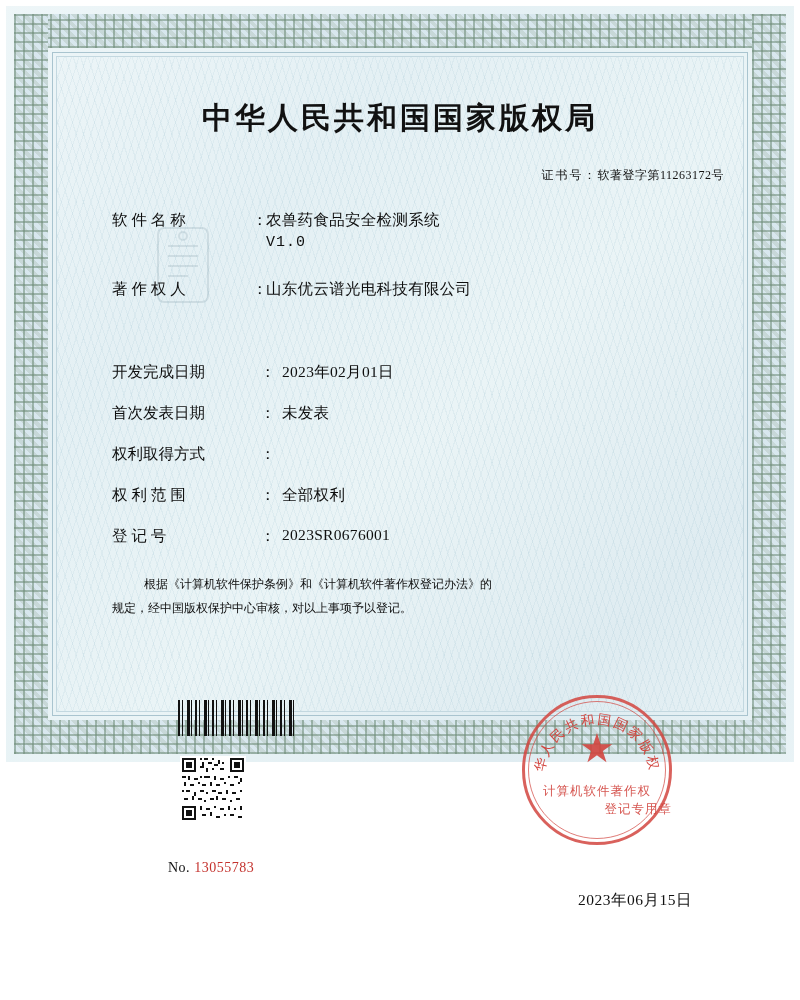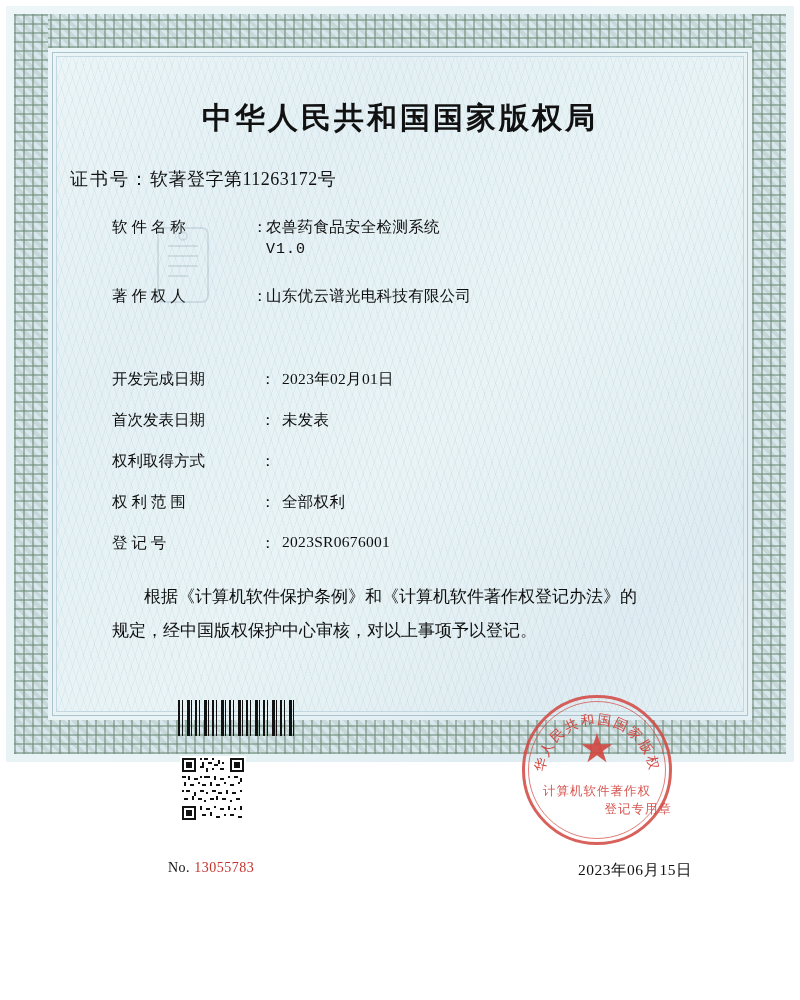--- a/index.html
+++ b/index.html
@@ -96,21 +96,22 @@
     text-align: center;
     font-size: 33px;
     letter-spacing: 2px;
     color: #0d0d0d;
     font-weight: 700;
     margin-top: 26px;
     font-family: "Liberation Serif", serif;
   }
 
   .cert-no {
-    font-size: 18px;
+    text-align: right;
+    font-size: 12px;
     color: #111;
     margin-top: 28px;
     padding-right: 6px;
     letter-spacing: 0.5px;
   }
   .cert-no .label { letter-spacing: 2px; }
 
   .fields {
     margin-top: 26px;
     padding-left: 42px;
@@ -146,24 +147,25 @@
 
   .gap-lg { height: 30px; }
   .gap-md { height: 22px; }
 
   .block-2 .field-row { margin-bottom: 20px; gap: 8px; }
 
   .statement {
     margin-top: 26px;
     padding-left: 42px;
     padding-right: 18px;
-    font-size: 17px;
+    font-size: 12px;
     line-height: 2.0;
     color: #0e0e0e;
     text-align: justify;
+    font-family: Liberation Mono, monospace;
   }
   .statement .indent { display: inline-block; width: 32px; }
 
   
   .barcode {
     position: absolute;
     left: 108px;
     top: 630px;
     width: 118px;
     height: 36px;
@@ -191,21 +193,21 @@
     top: 790px;
     font-size: 14px;
     color: #111;
     letter-spacing: 0.5px;
   }
   .serial .num { color: #c4322d; font-family: "Liberation Serif", serif; }
 
   .issue-date {
     position: absolute;
     right: 38px;
-    top: 790px;
+    top: 820px;
     font-size: 15.5px;
     color: #111;
     letter-spacing: 0.5px;
   }
 
   
   .seal {
     position: absolute;
     right: 58px;
     top: 625px;

